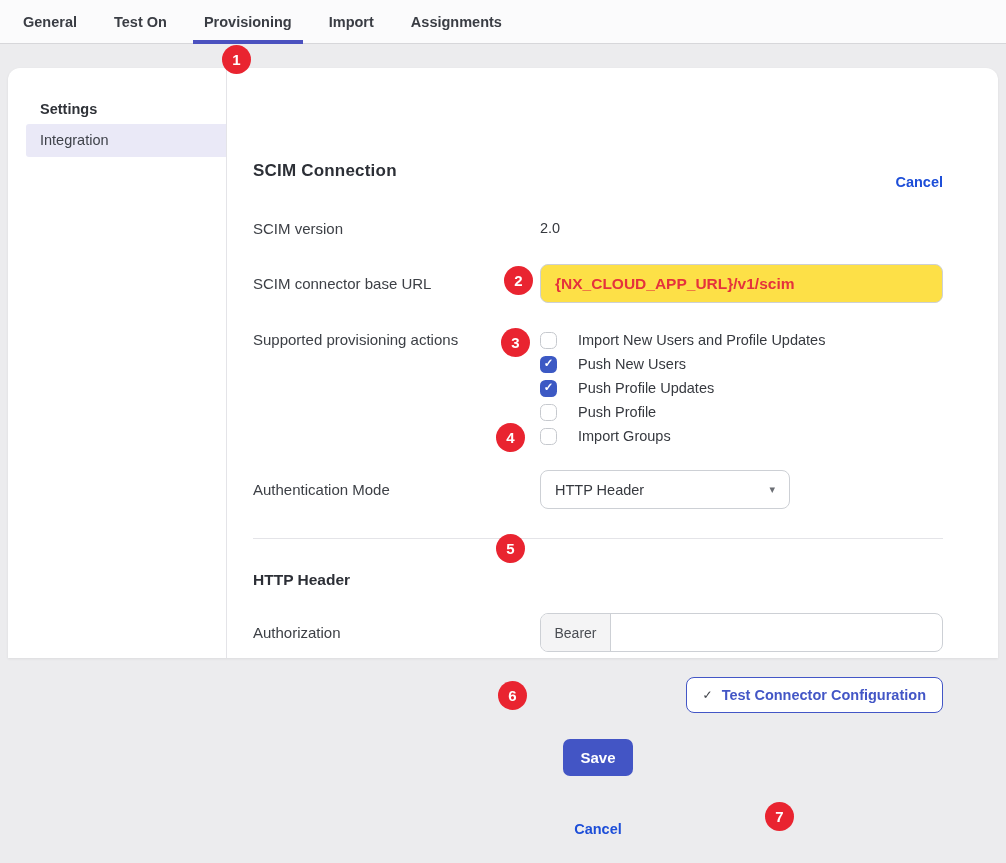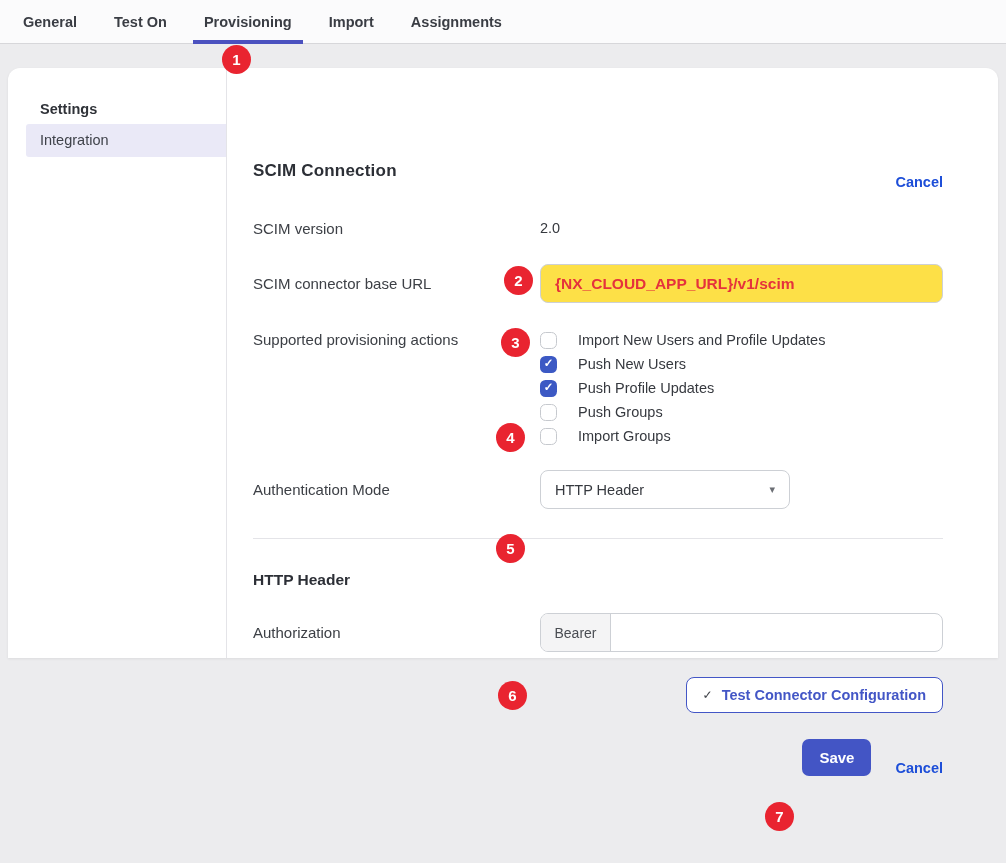--- a/index.html
+++ b/index.html
@@ -110,21 +110,21 @@
 
   .row-test { margin-top:25px; display:flex; justify-content:flex-end; }
   .test-btn {
     height:36px; border:1px solid #4356c6; border-radius:8px; background:#fff;
     display:flex; align-items:center; gap:9px; padding:0 16px; cursor:pointer;
     font-family:"Liberation Sans", sans-serif;
   }
   .test-btn .check-glyph { font-size:12px; color:#3f4248; }
   .test-btn .test-label { font-size:14.5px; font-weight:700; color:#4356c6; }
 
-  .footer-row { margin-top:26px; display:flex; justify-content:flex-end; align-items:center; gap:24px; }
+  .footer-row { margin-top:26px; display:flex; justify-content:flex-end; align-items:center; gap:24px;flex-direction:column; }
   .save-btn {
     height:37px; min-width:61px; padding:0 17px; border:none; border-radius:7px;
     background:#4355c5; color:#fff; font-size:15px; font-weight:700; cursor:pointer;
     font-family:"Liberation Sans", sans-serif;
   }
 
   
   .ann {
     position:absolute; width:29px; height:29px; border-radius:50%;
     background:#e92430; color:#fff; font-size:15px; font-weight:700;
@@ -188,21 +188,21 @@
           <div class="cb-row">
             <span class="cb checked">✓</span>
             <span class="cb-label">Push New Users</span>
           </div>
           <div class="cb-row">
             <span class="cb checked">✓</span>
             <span class="cb-label">Push Profile Updates</span>
           </div>
           <div class="cb-row">
             <span class="cb unchecked"></span>
-            <span class="cb-label">Push Groups</span>
+            <span class="cb-label">Push Profile</span>
           </div>
           <div class="cb-row">
             <span class="cb unchecked"></span>
             <span class="cb-label">Import Groups</span>
           </div>
         </div>
     </div>
 
     <div class="form-row row-authmode">
       <div class="row-label">Authentication Mode</div>

